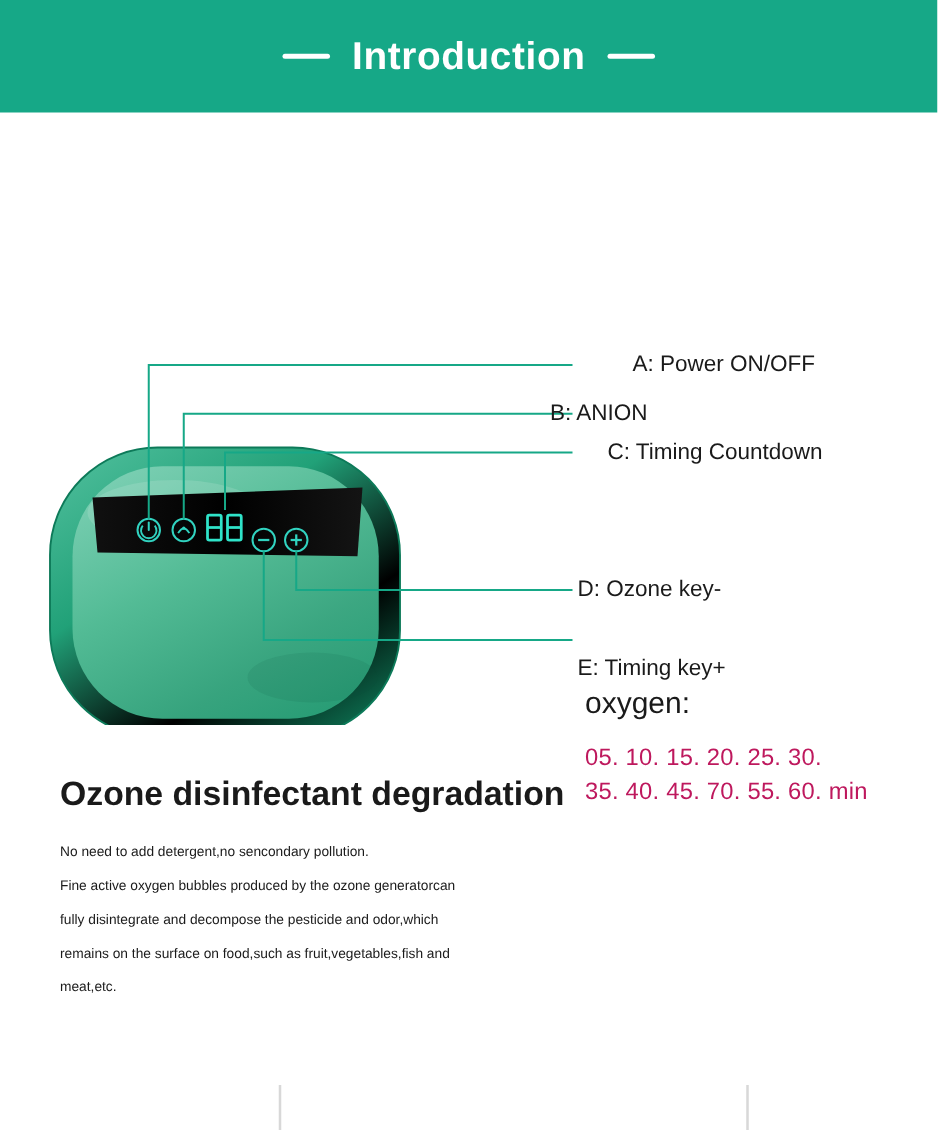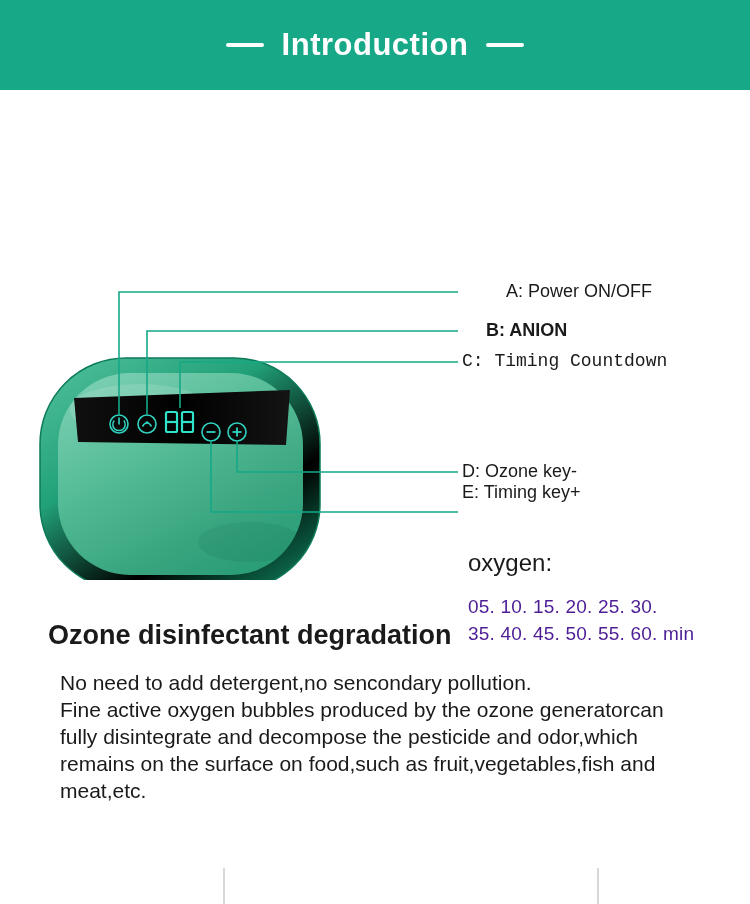--- a/index.html
+++ b/index.html
@@ -57,61 +57,61 @@
   }
 
   .callout-label {
     position: absolute;
     font-size: 18px;
     color: #1a1a1a;
     white-space: nowrap;
     font-family: "Liberation Sans", sans-serif;
   }
   .lbl-a { left: 462px; top: 191px; margin-left: 44px; }
-  .lbl-b { left: 486px; top: 230px; font-weight: bold; }
-  .lbl-c { left: 462px; top: 261px; font-family: Liberation Mono, monospace; }
+  .lbl-b { left: 440px; top: 230px; }
+  .lbl-c { left: 486px; top: 261px; }
   .lbl-d { left: 462px; top: 371px; }
-  .lbl-e { left: 462px; top: 392px; }
+  .lbl-e { left: 462px; top: 434px; }
 
   .timer-title {
     position: absolute;
     left: 468px;
     top: 459px;
     font-size: 24px;
     color: #1a1a1a;
   }
   .timer-line {
     position: absolute;
     left: 468px;
     font-size: 19px;
-    color: #4c1d95;
+    color: #be185d;
     letter-spacing: 0.2px;
     white-space: nowrap;
   }
   .timer-line-1 { top: 506px; }
   .timer-line-2 { top: 533px; }
 
   
   .body-block {
     position: absolute;
     left: 48px;
     top: 620px;
     width: 660px;
   }
   .body-heading {
     font-size: 27px;
     color: #1a1a1a;
     margin: 0 0 18px 0;
     font-weight: bold;
   }
   .body-para {
-    font-size: 21px;
+    font-size: 11px;
     color: #1a1a1a;
     line-height: 27px;
-    margin: 12px;
+    margin: 0;
     white-space: pre-line;
   }
 
   
   .bottom-marks {
     position: absolute;
     left: 0;
     top: 868px;
     width: 750px;
     height: 36px;
@@ -215,21 +215,21 @@
   </svg>
 
   <span class="callout-label lbl-a">A: Power ON/OFF</span>
   <span class="callout-label lbl-b">B: ANION</span>
   <span class="callout-label lbl-c">C: Timing Countdown</span>
   <span class="callout-label lbl-d">D: Ozone key-</span>
   <span class="callout-label lbl-e">E: Timing key+</span>
 
   <span class="timer-title">oxygen:</span>
   <span class="timer-line timer-line-1">05. 10. 15. 20. 25. 30.</span>
-  <span class="timer-line timer-line-2">35. 40. 45. 50. 55. 60. min</span>
+  <span class="timer-line timer-line-2">35. 40. 45. 70. 55. 60. min</span>
 </div>
 
 <div class="body-block">
   <h2 class="body-heading">Ozone disinfectant degradation</h2>
   <p class="body-para">No need to add detergent,no sencondary pollution.
 Fine active oxygen bubbles produced by the ozone generatorcan
 fully disintegrate and decompose the pesticide and odor,which
 remains on the surface on food,such as fruit,vegetables,fish and
 meat,etc.</p>
 </div>

